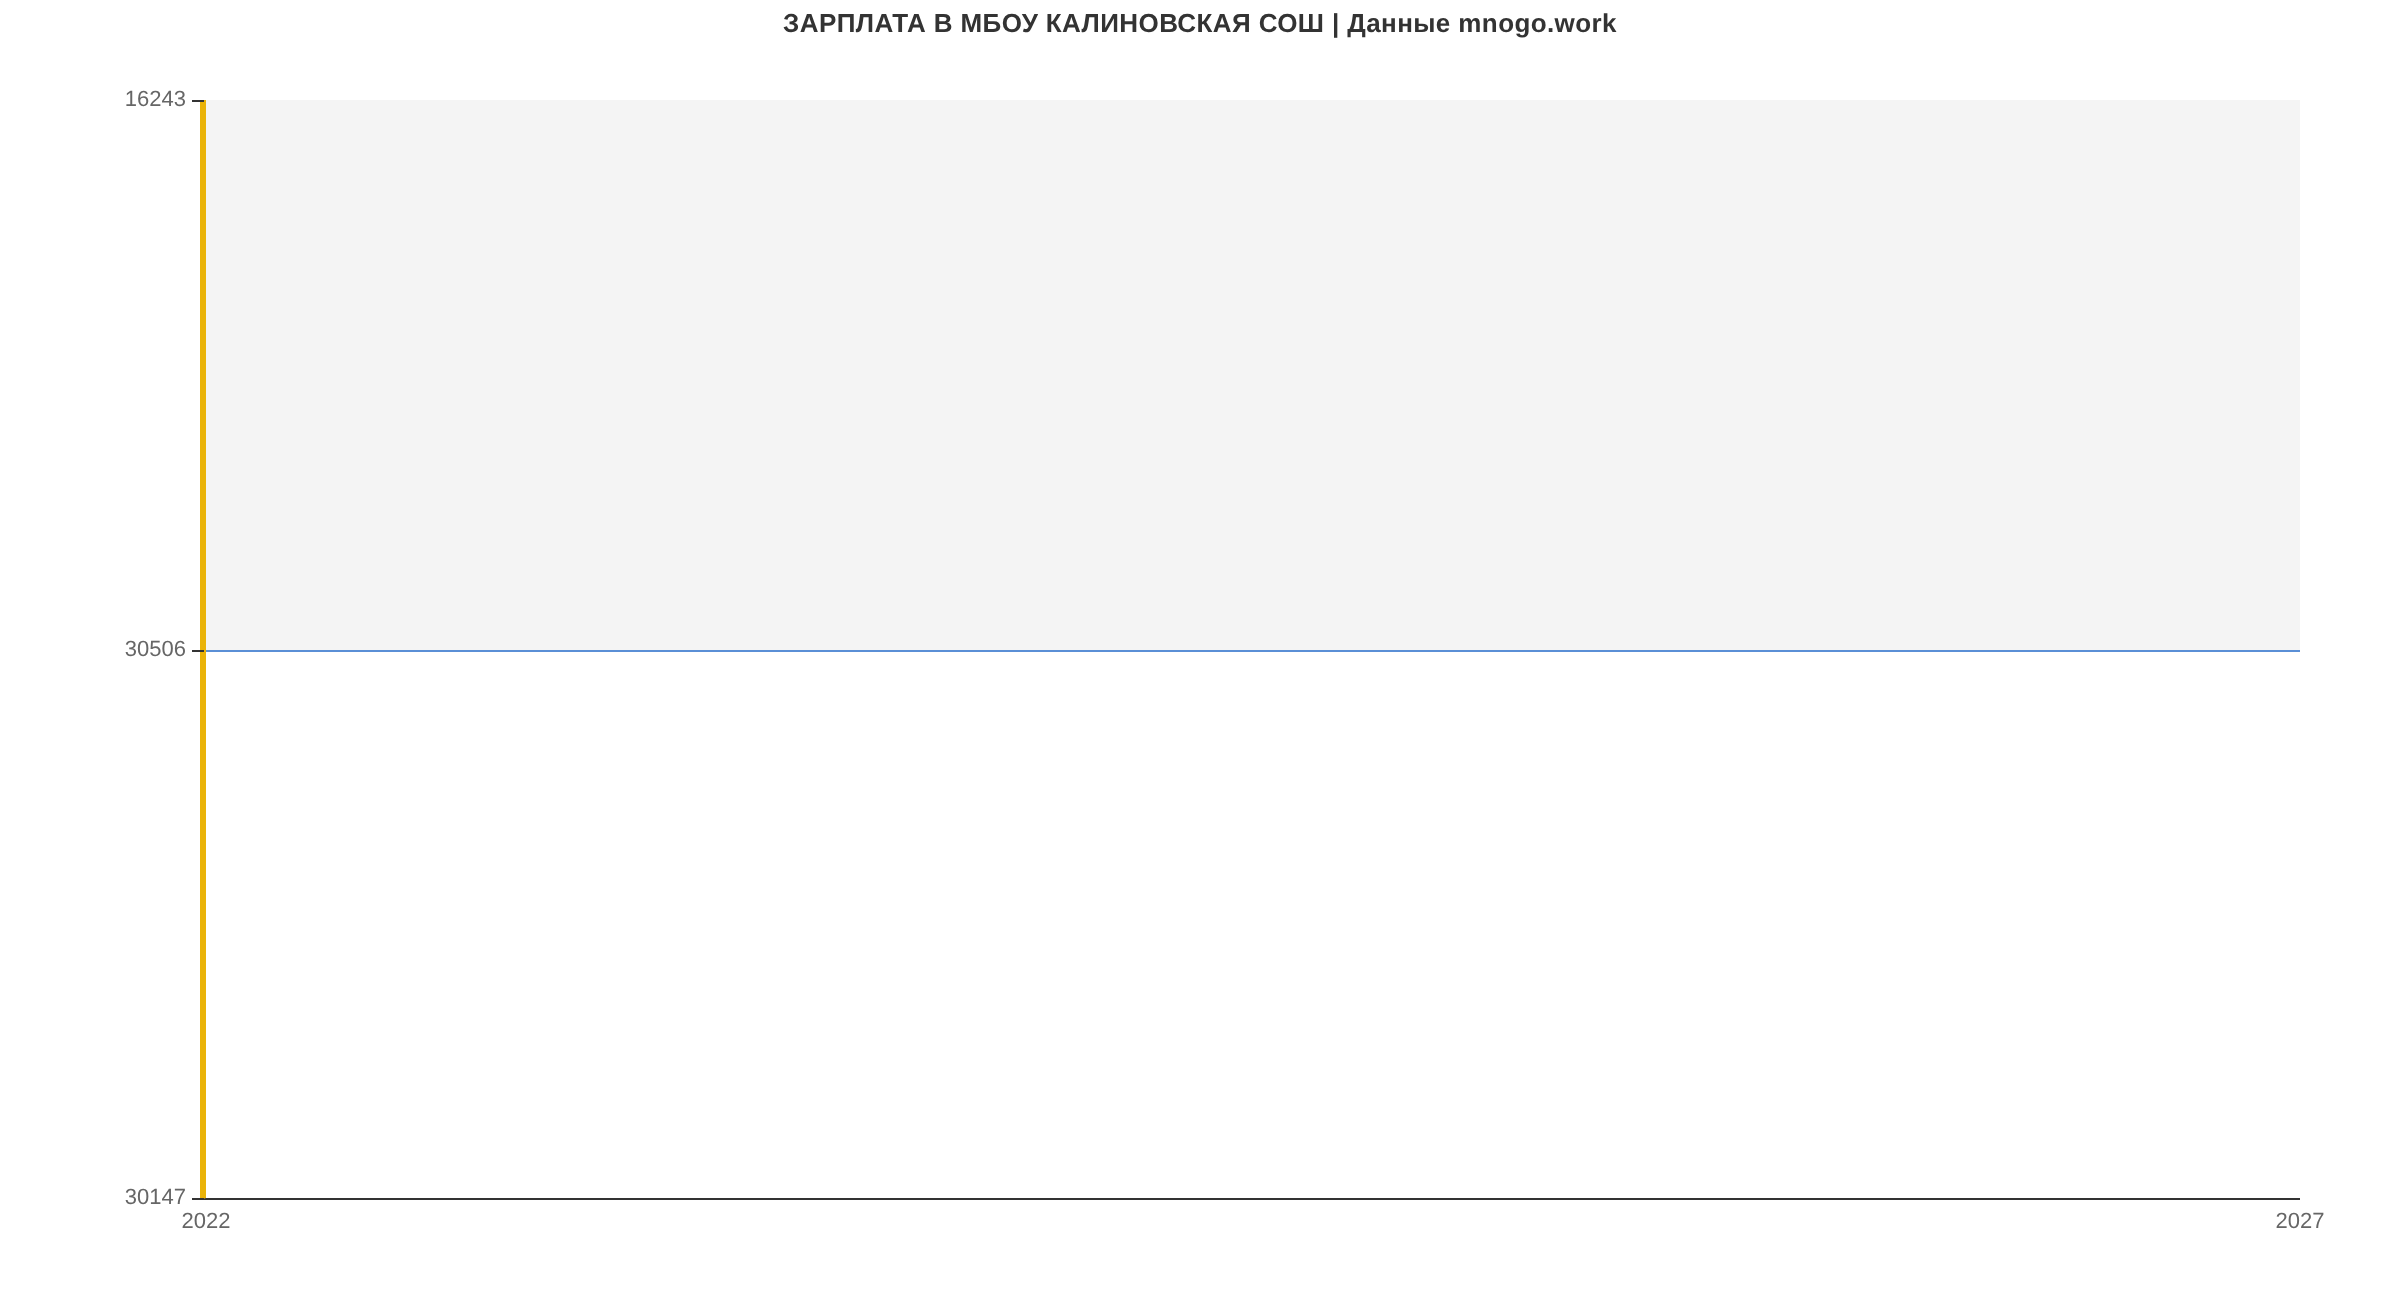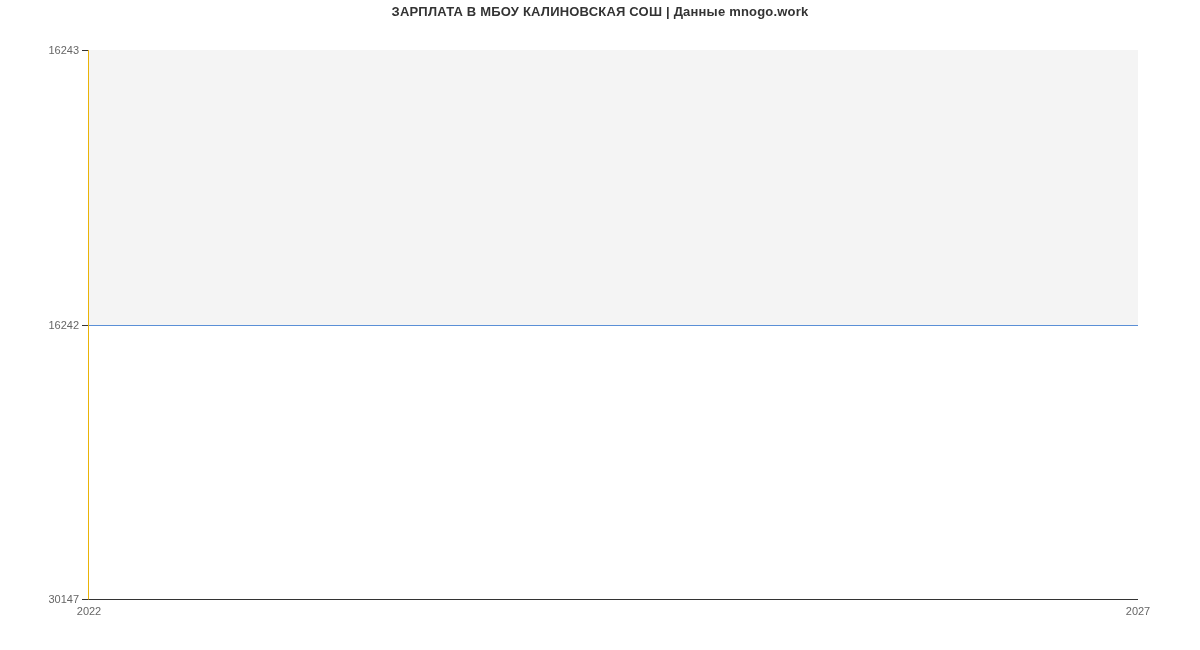--- a/index.html
+++ b/index.html
@@ -22,25 +22,25 @@
     left: 0;
     right: 0;
     text-align: center;
     font-size: 13px;
     font-weight: 600;
     color: #333;
     letter-spacing: 0.2px;
   }
   .plot-area {
     position: absolute;
-    left: 88px;
+    left: 100px;
     top: 50px;
     width: 1050px;   
     height: 550px;   
-    border-left: 1px solid #eab308;
+    border-left: 3px solid #eab308;
     border-bottom: 1px solid #333;
     box-sizing: border-box;
   }
   
   .fill-band {
     position: absolute;
     left: 0;
     top: 0;
     width: 100%;
     height: 50%; 
@@ -89,21 +89,21 @@
 
   <div class="plot-area">
 
     <div class="fill-band"></div>
     <div class="data-line"></div>
 
     <div class="y-tick" style="top:0"></div>
     <div class="y-label" style="top:0">16243</div>
 
     <div class="y-tick" style="top:50%"></div>
-    <div class="y-label" style="top:50%">16242</div>
+    <div class="y-label" style="top:50%">30506</div>
 
     <div class="y-tick" style="top:100%"></div>
     <div class="y-label" style="top:100%">30147</div>
 
     <div class="x-label" style="left:0">2022</div>
     <div class="x-label" style="left:100%">2027</div>
 
   </div>
 </div>
 

